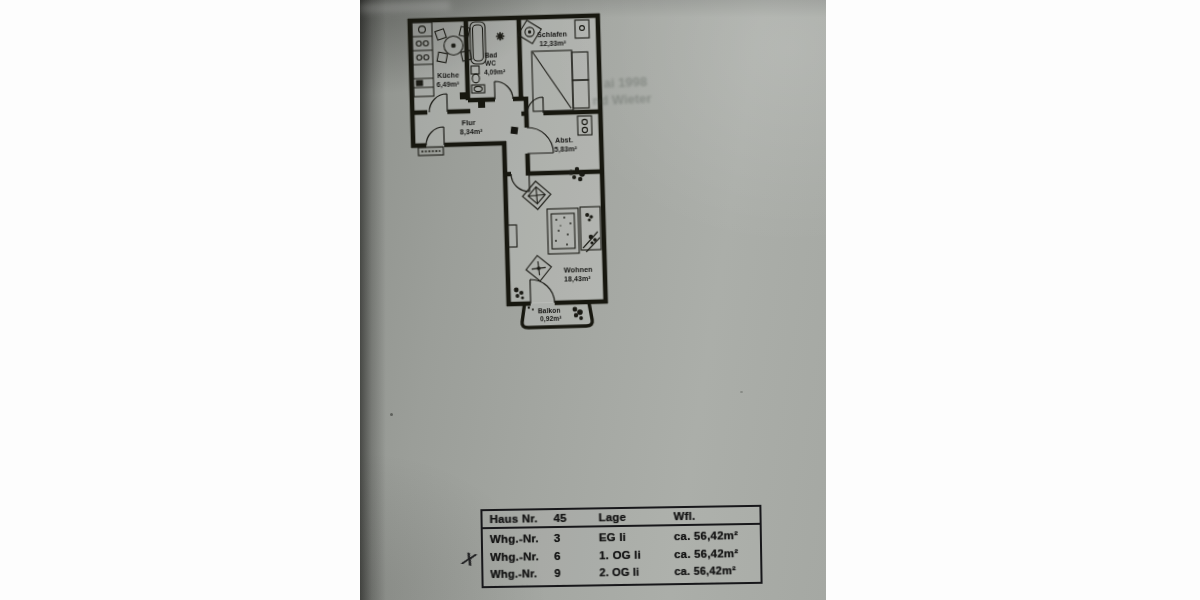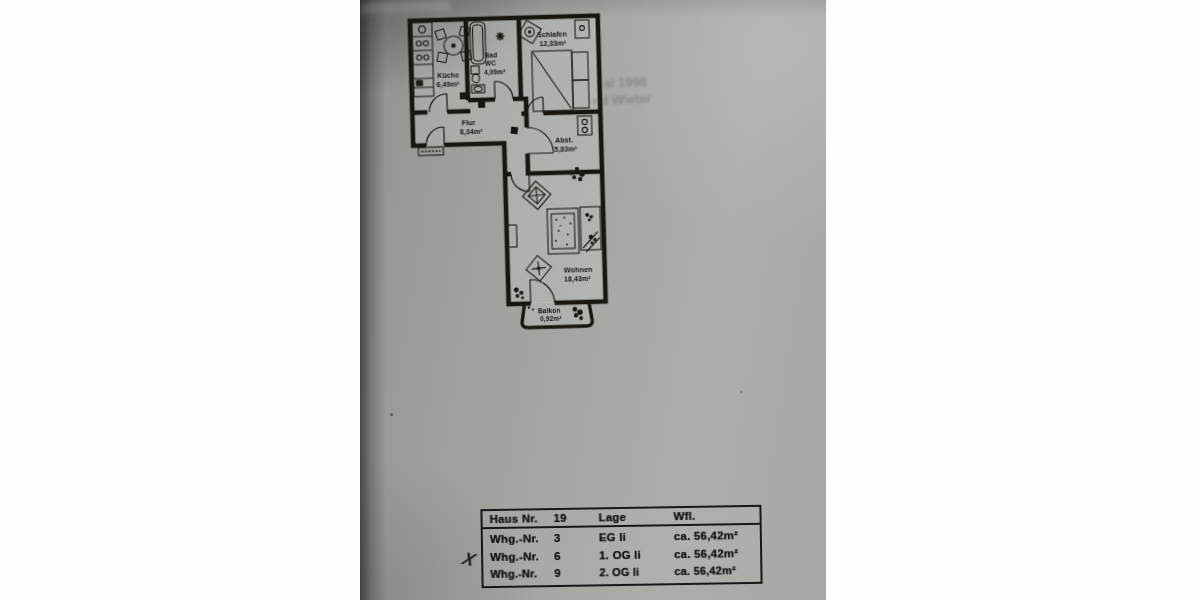--- a/index.html
+++ b/index.html
@@ -257,21 +257,21 @@
   <div class="bleed">
     <div class="l1">ai 1998</div>
     <div class="l2">nd Wieter</div>
   </div>
 
   <div class="xmark">X</div>
 
   <div class="ftable">
     <div class="trow thead">
       <span>Haus Nr.</span>
-      <span>19</span>
+      <span>45</span>
       <span>Lage</span>
       <span>Wfl.</span>
     </div>
     <div class="trow r1">
       <span>Whg.-Nr.</span>
       <span>3</span>
       <span>EG li</span>
       <span>ca. 56,42m²</span>
     </div>
     <div class="trow r2">

